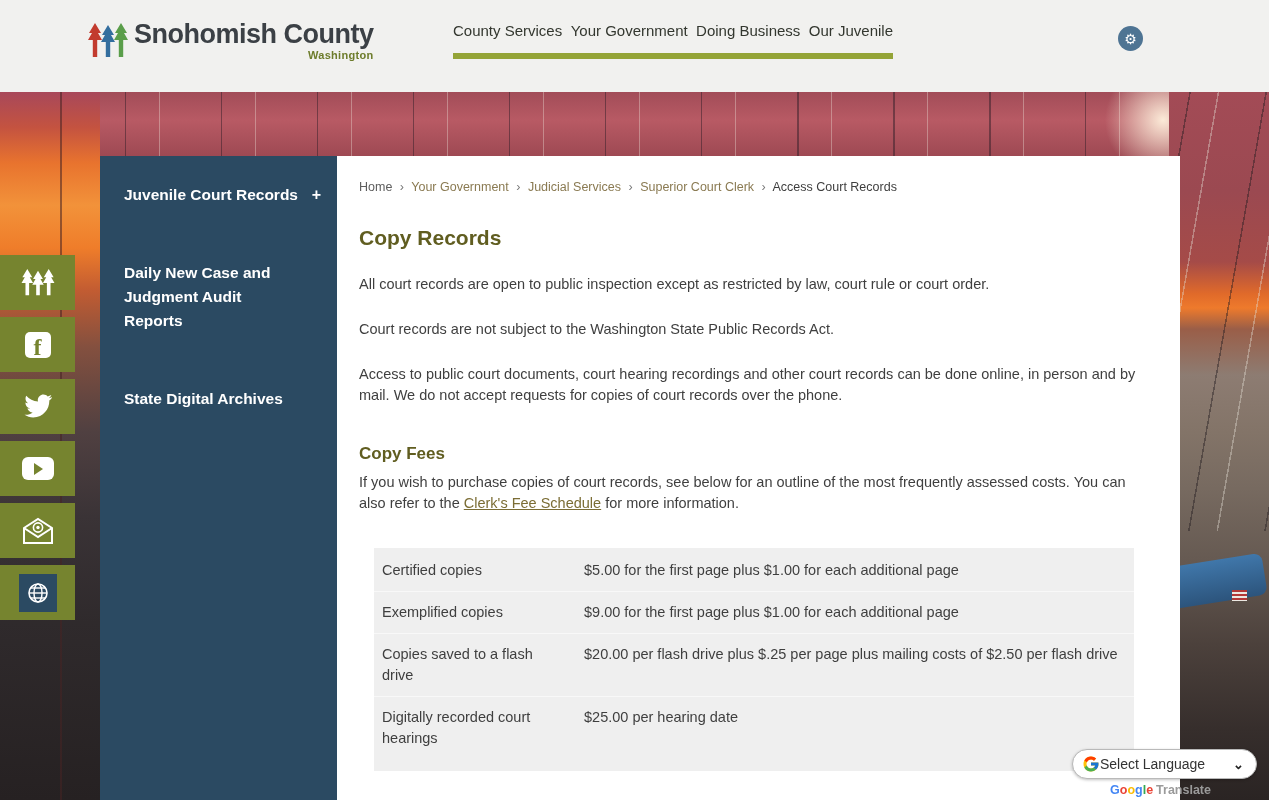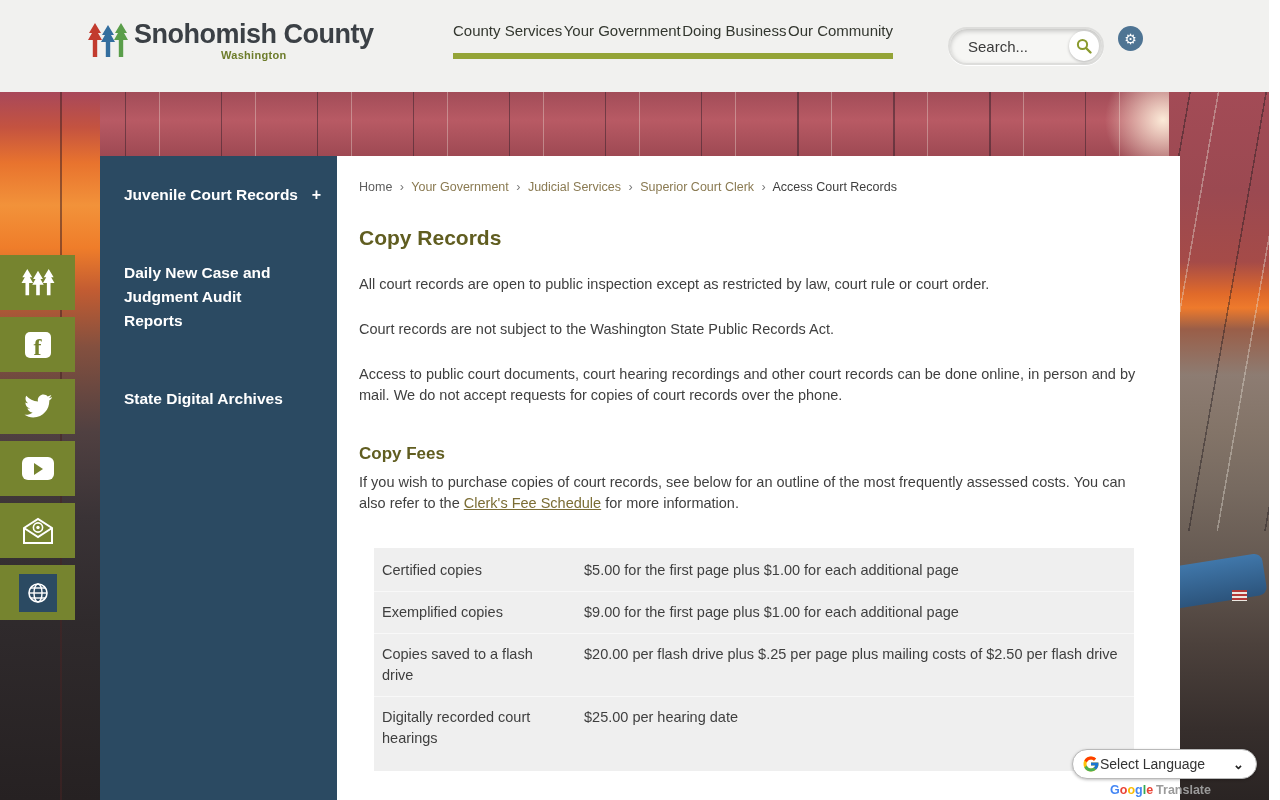--- a/index.html
+++ b/index.html
@@ -6,21 +6,21 @@
   html,body { width:1280px; height:800px; }
   body { font-family:"Liberation Sans", sans-serif; background:#fff; }
   .page { position:relative; width:1269px; height:800px; overflow:hidden; }
 
   
   .header { position:absolute; top:0; left:0; width:1280px; height:92px; background:#f1f1ef; z-index:5; }
   .logo { position:absolute; left:88px; top:20px; display:flex; align-items:flex-start; cursor:pointer; }
   .logo-trees { margin-top:3px; }
   .logo-textwrap { margin-left:6px; }
   .logo-name { font-size:27px; font-weight:bold; color:#3b4045; letter-spacing:-0.5px; line-height:28px; }
-  .logo-sub { text-align:center; font-size:11px; font-weight:bold; color:#6d7c2b; margin-top:1px; letter-spacing:0.3px; }
+  .logo-sub { text-align:right; font-size:11px; font-weight:bold; color:#6d7c2b; margin-top:1px; letter-spacing:0.3px; }
   .nav { position:absolute; left:453px; top:22px; width:440px; }
   .nav-items { display:flex; justify-content:space-between; list-style:none; }
   .nav-items li { font-size:15px; color:#33372f; cursor:pointer; white-space:nowrap; }
   .nav-bar { height:6px; background:#94a437; margin-top:14px; }
   .search { position:absolute; left:948px; top:27px; width:156px; height:38px; border-radius:20px;
             background:#f6f6f4; border:2px solid #dddddb;
             box-shadow: inset 0 2px 5px rgba(0,0,0,.22), 0 1px 0 #fff; display:flex; align-items:center; }
   .search input { border:none; outline:none; background:transparent; width:92px; margin-left:18px;
                   font-size:15px; color:#3a3a3a; font-family:"Liberation Sans",sans-serif; }
   .search input::placeholder { color:#3a3a3a; opacity:1; }
@@ -133,34 +133,25 @@
         <div class="logo-name">Snohomish County</div>
         <div class="logo-sub">Washington</div>
       </div>
     </div>
 
     <nav class="nav">
       <ul class="nav-items">
         <li>County Services</li>
         <li>Your Government</li>
         <li>Doing Business</li>
-        <li>Our Community</li>
+        <li>Our Juvenile</li>
       </ul>
       <div class="nav-bar"></div>
     </nav>
 
-    <div class="search">
-      <input type="text" placeholder="Search..." style="">
-      <div class="search-btn">
-        <svg width="18" height="18" viewBox="0 0 18 18">
-          <circle cx="7.5" cy="7.5" r="4.6" fill="none" stroke="#8a9a2e" stroke-width="2"></circle>
-          <line x1="11" y1="11" x2="15.5" y2="15.5" stroke="#8a9a2e" stroke-width="2.4" stroke-linecap="round"></line>
-        </svg>
-      </div>
-    </div>
 
     <div class="gear-btn">
       <span>⚙</span>
     </div>
   </header>
 
   <aside class="sidebar">
     <div class="sidebar-item">
       <span>Juvenile Court Records</span>
       <span class="sidebar-plus">+</span>

